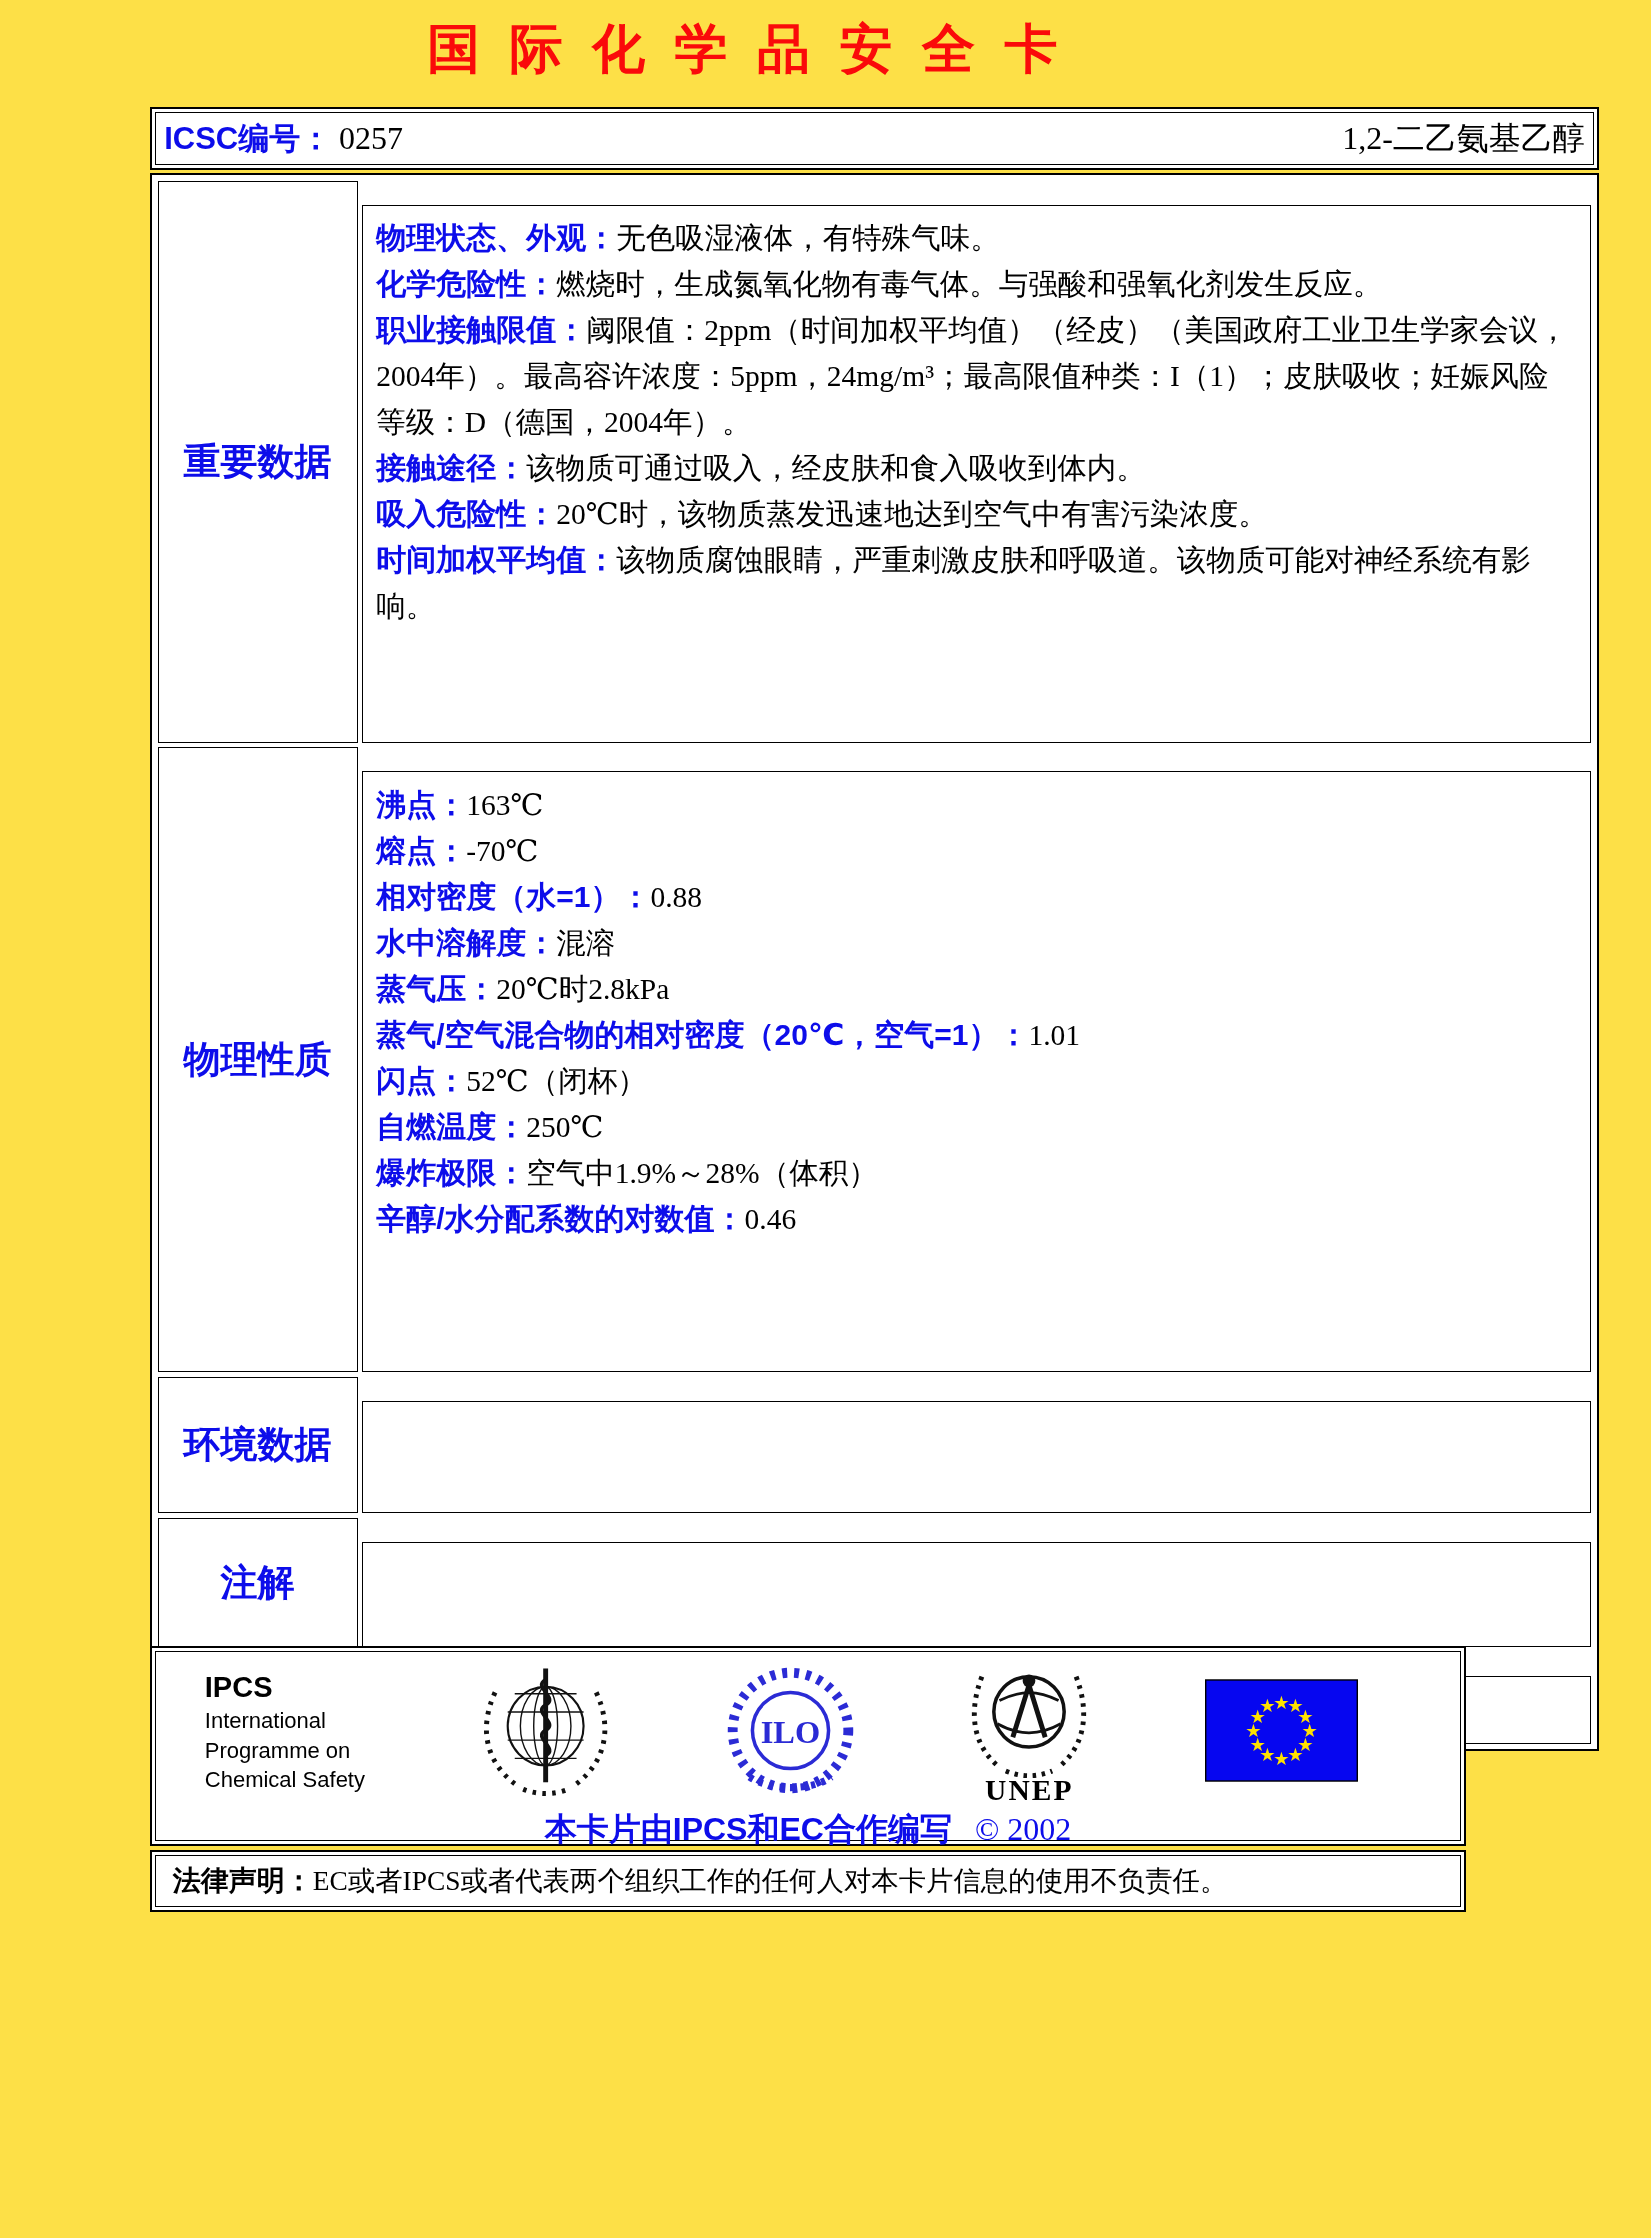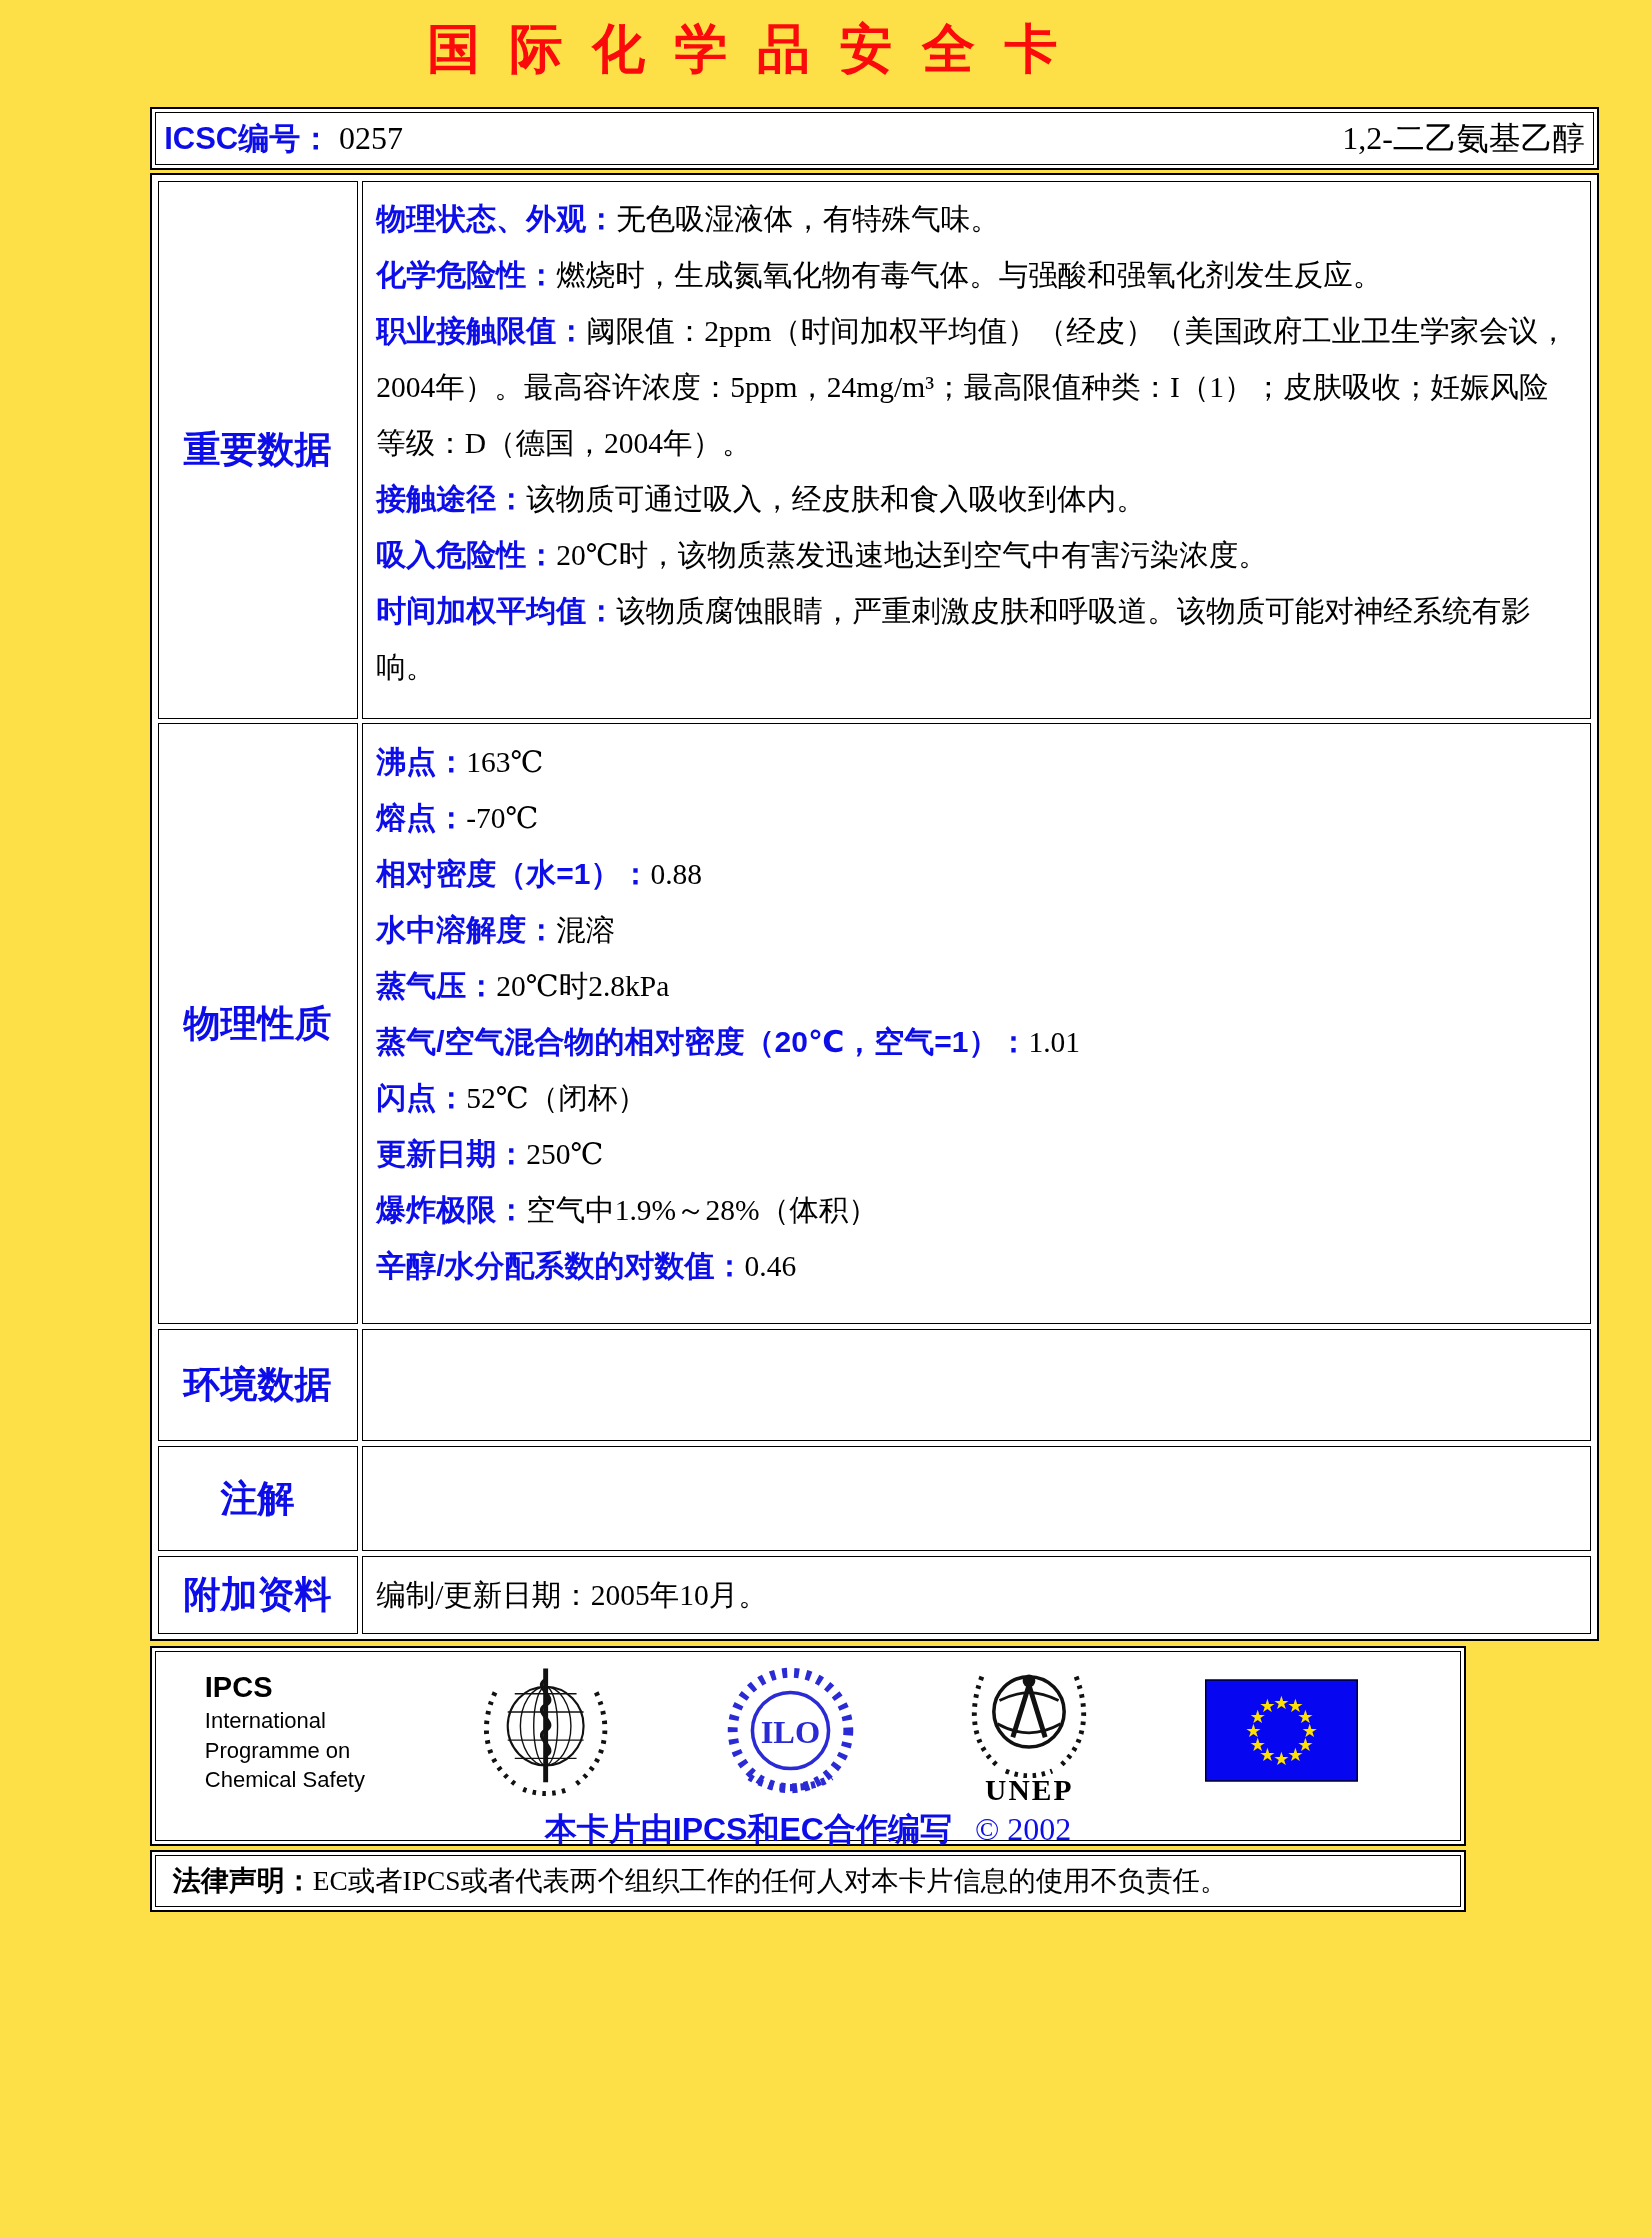--- a/index.html
+++ b/index.html
@@ -17,21 +17,21 @@
   .hdr-left{font-size:31px;white-space:nowrap;}
   .hdr-num{font-size:32px;font-family:"Liberation Serif","DejaVu Serif",serif;color:#000;font-weight:normal;}
   .hdr-right{font-size:32px;white-space:nowrap;}
   
   .main-box{top:173px;left:150px;width:1449px;padding:5.6px;}
   .grid{display:grid;grid-template-columns:200px 1fr;gap:4.9px;}
   .cell{border:1.4px solid #000;box-sizing:border-box;background:#fff;}
   .label-cell{display:flex;align-items:center;justify-content:center;text-align:center;
         font-family:"Liberation Sans","DejaVu Sans",sans-serif;font-weight:bold;
         font-size:37px;color:#0d0dea;}
-  .content-cell{padding:9.8px 12.7px;font-size:29.5px;line-height:56px;}
+  .content-cell{padding:9.8px 12.7px;font-size:29.5px;line-height:46px;margin-top:24px;}
   .h-important{min-height:538px;}
   .h-physical{min-height:601px;}
   .h-env{min-height:112px;}
   .h-notes{min-height:105px;}
   .h-add{min-height:56px;}
   .k{color:#0d0dea;font-family:"Liberation Sans","DejaVu Sans",sans-serif;font-weight:bold;font-size:30px;}
   .v{color:#000;}
   .pline{margin:0;}
   
   .logos-box{top:1646px;left:150px;width:1316px;height:200px;}
@@ -84,21 +84,21 @@
 
       <div class="cell label-cell">物理性质</div>
       <div class="cell content-cell h-physical">
         <p class="pline"><span class="k">沸点：</span><span class="v">163℃</span></p>
         <p class="pline"><span class="k">熔点：</span><span class="v">-70℃</span></p>
         <p class="pline"><span class="k">相对密度（水=1）：</span><span class="v">0.88</span></p>
         <p class="pline"><span class="k">水中溶解度：</span><span class="v">混溶</span></p>
         <p class="pline"><span class="k">蒸气压：</span><span class="v">20℃时2.8kPa</span></p>
         <p class="pline"><span class="k">蒸气/空气混合物的相对密度（20℃，空气=1）：</span><span class="v">1.01</span></p>
         <p class="pline"><span class="k">闪点：</span><span class="v">52℃（闭杯）</span></p>
-        <p class="pline"><span class="k">更新日期：</span><span class="v">250℃</span></p>
+        <p class="pline"><span class="k">自燃温度：</span><span class="v">250℃</span></p>
         <p class="pline"><span class="k">爆炸极限：</span><span class="v">空气中1.9%～28%（体积）</span></p>
         <p class="pline"><span class="k">辛醇/水分配系数的对数值：</span><span class="v">0.46</span></p>
       </div>
 
       <div class="cell label-cell">环境数据</div>
       <div class="cell content-cell h-env"></div>
 
       <div class="cell label-cell">注解</div>
       <div class="cell content-cell h-notes"></div>
 

